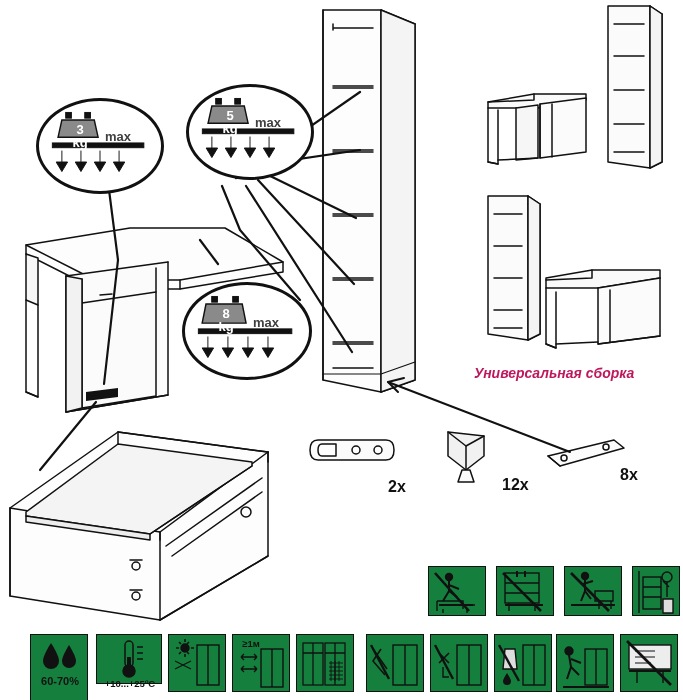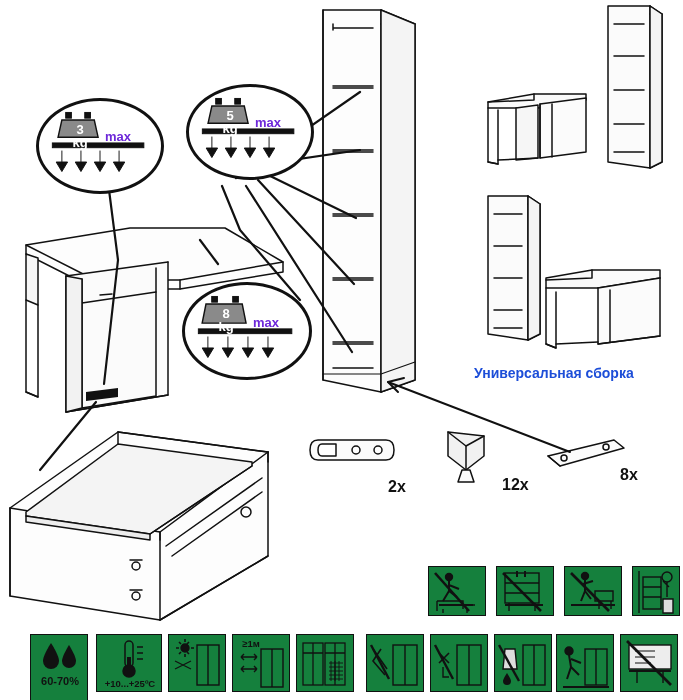--- a/index.html
+++ b/index.html
@@ -38,30 +38,31 @@
   .badge .wlabel {
     position: absolute;
     font-weight: bold;
     color: #ffffff;
     text-align: center;
     line-height: 1.0;
   }
   .badge .maxlabel {
     position: absolute;
     font-weight: bold;
-    color: #6d28d9;
+    color: #404040;
   }
 
   
   .caption {
     position: absolute;
     font-weight: bold;
     font-size: 13.5px;
-    color: #1d4ed8;
+    color: #be185d;
     white-space: nowrap;
+    font-style: italic;
   }
   .qty {
     position: absolute;
     font-weight: bold;
     font-size: 16px;
     color: #111111;
     white-space: nowrap;
   }
 
   
@@ -344,21 +345,21 @@
 
   <div class="picto" style="left:30px; top:634px; width:58px; height:74px;">
     <svg viewBox="0 0 58 58" width="58" height="58">
       <g fill="#111">
         <path d="M20,8 C20,8 12,20 12,26 A8,8 0 0 0 28,26 C28,20 20,8 20,8 Z"></path>
         <path d="M38,10 C38,10 31,21 31,26 A7,7 0 0 0 45,26 C45,21 38,10 38,10 Z"></path>
       </g>
       <text x="29" y="50" font-family="Liberation Sans, sans-serif" font-size="11" font-weight="bold" text-anchor="middle" fill="#111">60-70%</text>
     </svg>
   </div>
-  <div class="picto" style="left:96px; top:634px; width:66px; height:58px;text-align:center;">
+  <div class="picto" style="left:96px; top:634px; width:66px; height:50px;text-align:center;">
     <svg viewBox="0 0 66 58" width="66" height="58">
       <g stroke="#111" fill="none" stroke-width="1.5">
         <rect x="28" y="6" width="8" height="26" rx="4"></rect>
         <circle cx="32" cy="36" r="6" fill="#111"></circle>
         <path d="M32,22 L32,34" stroke="#111" stroke-width="4"></path>
         <path d="M40,12 L46,12 M40,18 L46,18 M40,24 L46,24"></path>
       </g>
       <text x="33" y="52" font-family="Liberation Sans, sans-serif" font-size="9.5" font-weight="bold" text-anchor="middle" fill="#111">+10...+25ºC</text>
     </svg>
   </div>

